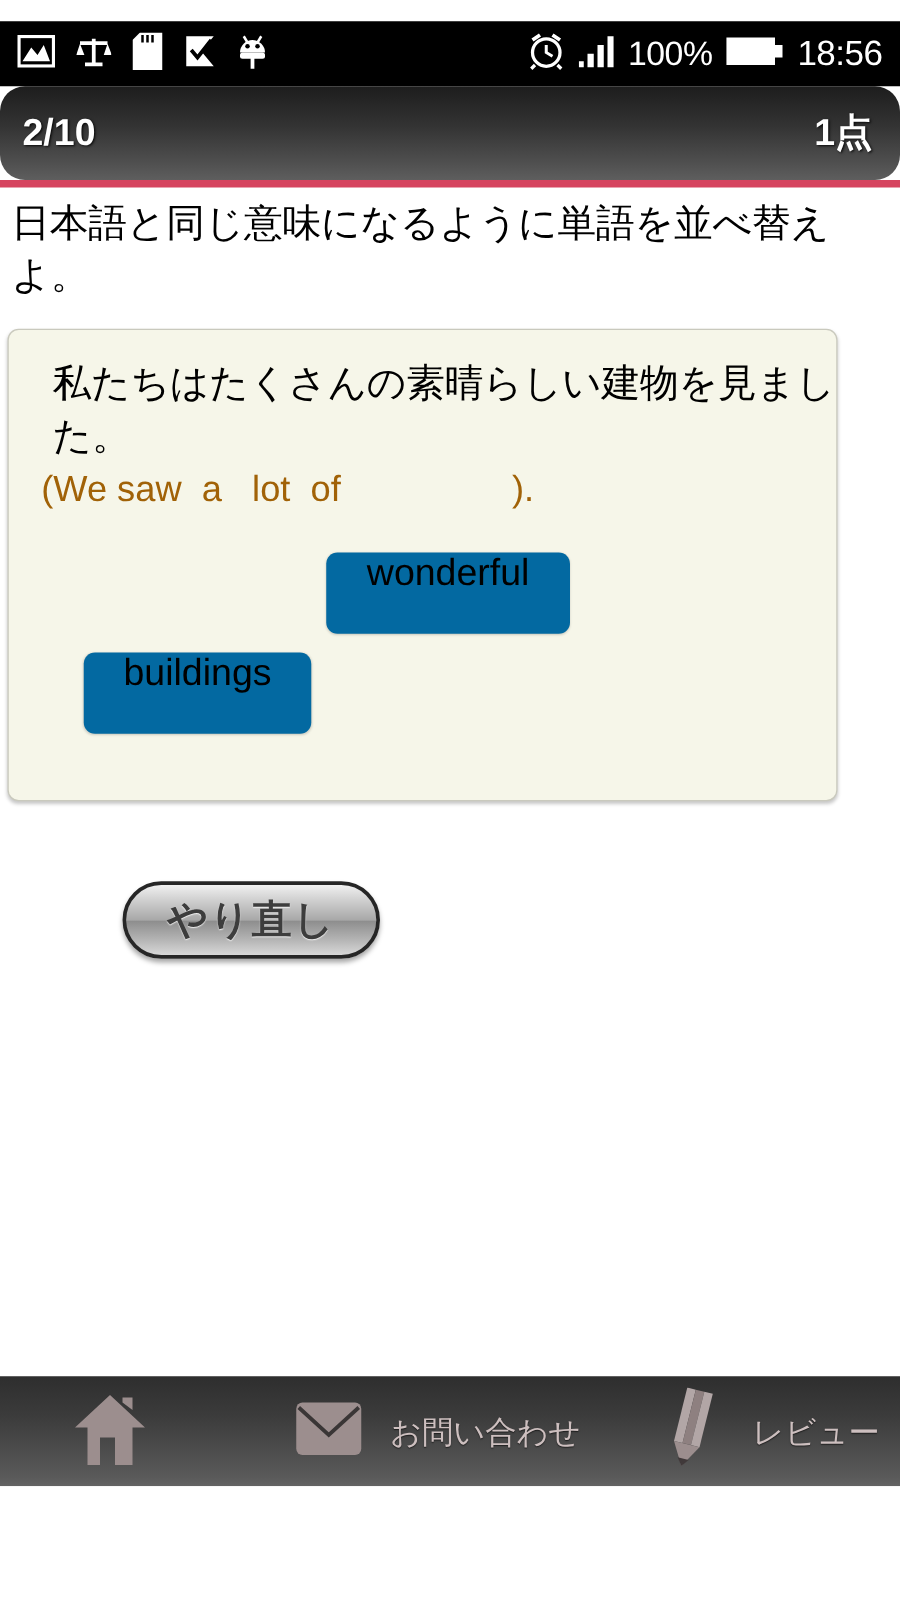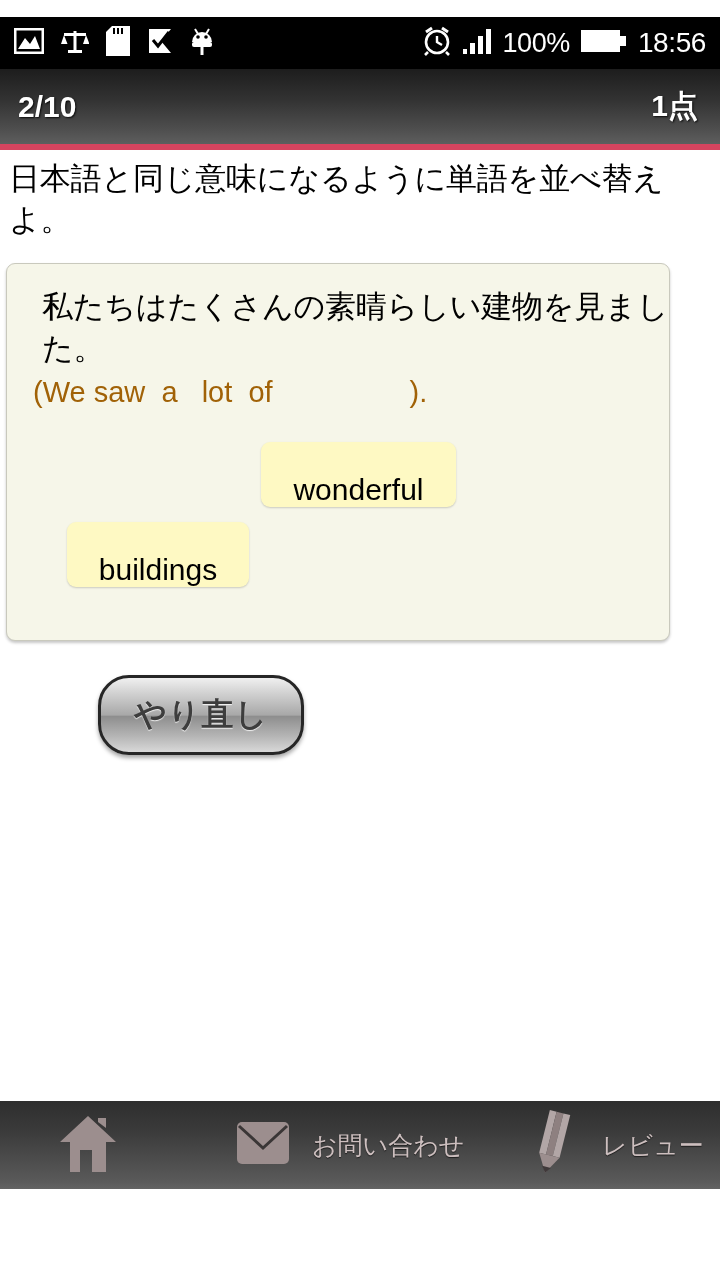--- a/index.html
+++ b/index.html
@@ -55,20 +55,21 @@
 
   
   #app-header {
     position: absolute;
     top: 52px; left: 0;
     width: 720px;
     height: 75px;
     background: linear-gradient(to bottom, #1d1d1d 0%, #333333 42%, #4e4e4e 80%, #5e5e5e 100%);
     display: flex;
     align-items: center;
+    border-radius: 20px;
   }
   #header-progress {
     position: absolute;
     left: 18px;
     color: #ffffff;
     font-size: 30px;
     font-weight: bold;
     text-shadow: 1px 1px 2px rgba(0,0,0,.85);
   }
   #header-title {
@@ -132,26 +133,26 @@
     width: 660px;
     color: #a16207;
     font-size: 29px;
     white-space: pre;
     letter-spacing: 0px;
   }
 
   
   .word-tile {
     position: absolute;
-    background: #fef9c3;
+    background: #0369a1;
     border-radius: 9px;
     color: #000000;
     font-size: 30px;
     display: flex;
-    align-items: flex-end;
+    align-items: flex-start;
     justify-content: center;
     box-shadow: 0 1px 2px rgba(0,0,0,.18);
     user-select: none;
   }
   #tile-0 {
     left: 254px;
     top: 178px;
     width: 195px;
     height: 65px;
   }
@@ -159,23 +160,23 @@
     left: 60px;
     top: 258px;
     width: 182px;
     height: 65px;
   }
 
   
   #reset-button {
     position: absolute;
     left: 98px;
-    top: 658px;
+    top: 688px;
     width: 206px;
-    height: 80px;
+    height: 62px;
     border-radius: 31px;
     background: linear-gradient(to bottom,
         #f0f0f0 0%, #d2d2d2 20%, #a8a8a8 50%, #8e8e8e 52%, #b4b4b4 78%, #d8d8d8 100%);
     border: 3px solid #262626;
     display: flex;
     align-items: center;
     justify-content: center;
     box-shadow: 0 3px 4px rgba(0,0,0,.35);
     cursor: pointer;
     text-align: right;

